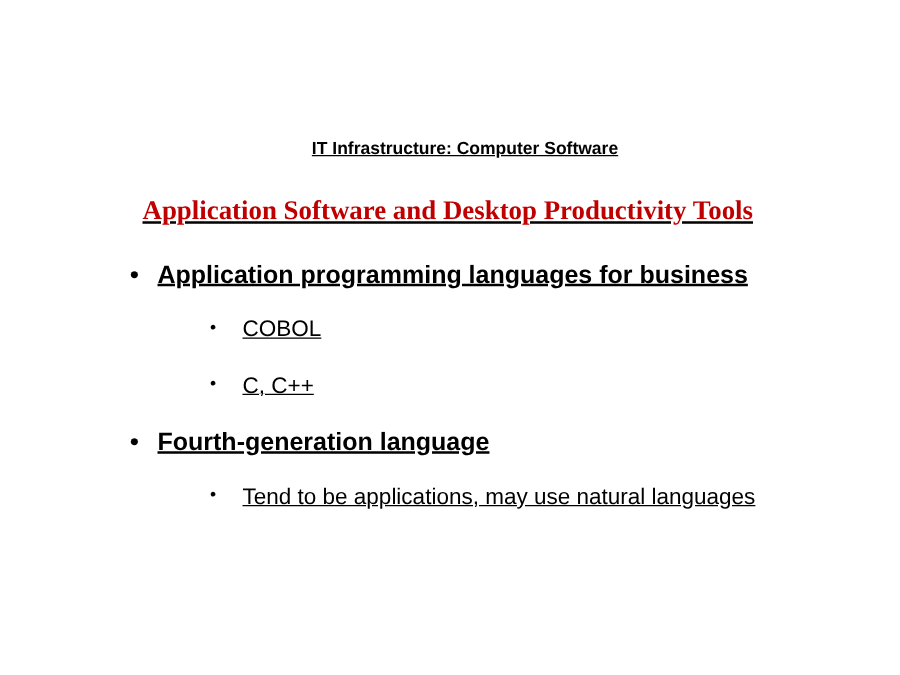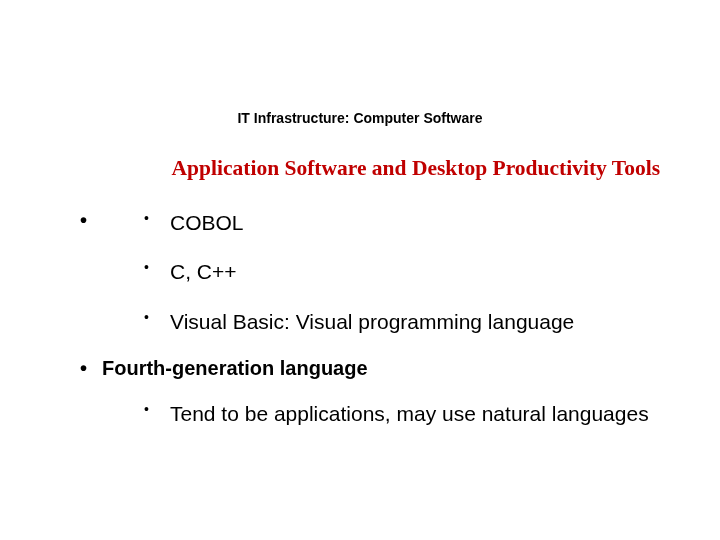--- a/index.html
+++ b/index.html
@@ -12,30 +12,31 @@
       height: 540px;
       background: #ffffff;
       font-family: Arial, Helvetica, sans-serif;
       color: #000000;
       padding: 0;
       position: relative;
     }
     .slide {
       width: 100%;
       height: 100%;
-      padding: 110px 40px 40px 40px;
+      padding: 110px 40px 40px 64px;
+      text-decoration: underline;
     }
     .header {
       text-align: center;
       font-weight: bold;
       font-size: 14px;
       margin-bottom: 30px;
     }
     .title {
-      text-align: right;
+      text-align: left;
       font-family: "Times New Roman", Times, serif;
       font-weight: bold;
       font-size: 21.5px;
       color: #c00000;
       margin-bottom: 28px;
       padding-left: 50px;
       padding-right: 20px;
     }
     ul.level1 {
       list-style: none;
@@ -56,45 +57,45 @@
       font-size: 20px;
     }
     ul.level2 {
       list-style: none;
       padding-left: 42px;
       margin-top: 20px;
     }
     ul.level2 > li {
       position: relative;
       margin-bottom: 22px;
-      font-size: 21px;
+      font-size: 18px;
       font-weight: normal;
       padding-left: 26px;
       line-height: 1.3;
     }
     ul.level2 > li::before {
       content: "•";
       position: absolute;
       left: 0;
       top: 0;
       font-size: 14px;
     }
   </style>
 </head>
 <body>
 
 <div class="slide">
   <div class="header">IT Infrastructure: Computer Software</div>
   <div class="title">Application Software and Desktop Productivity Tools</div>
   <ul class="level1">
     <li>
+      <span>Application programming languages for business</span>
       <ul class="level2">
         <li>COBOL</li>
         <li>C, C++</li>
-        <li>Visual Basic: Visual programming language</li>
       </ul>
     </li>
     <li>
       <span>Fourth-generation language</span>
       <ul class="level2">
         <li>Tend to be applications, may use natural languages</li>
       </ul>
     </li>
   </ul>
 </div>

